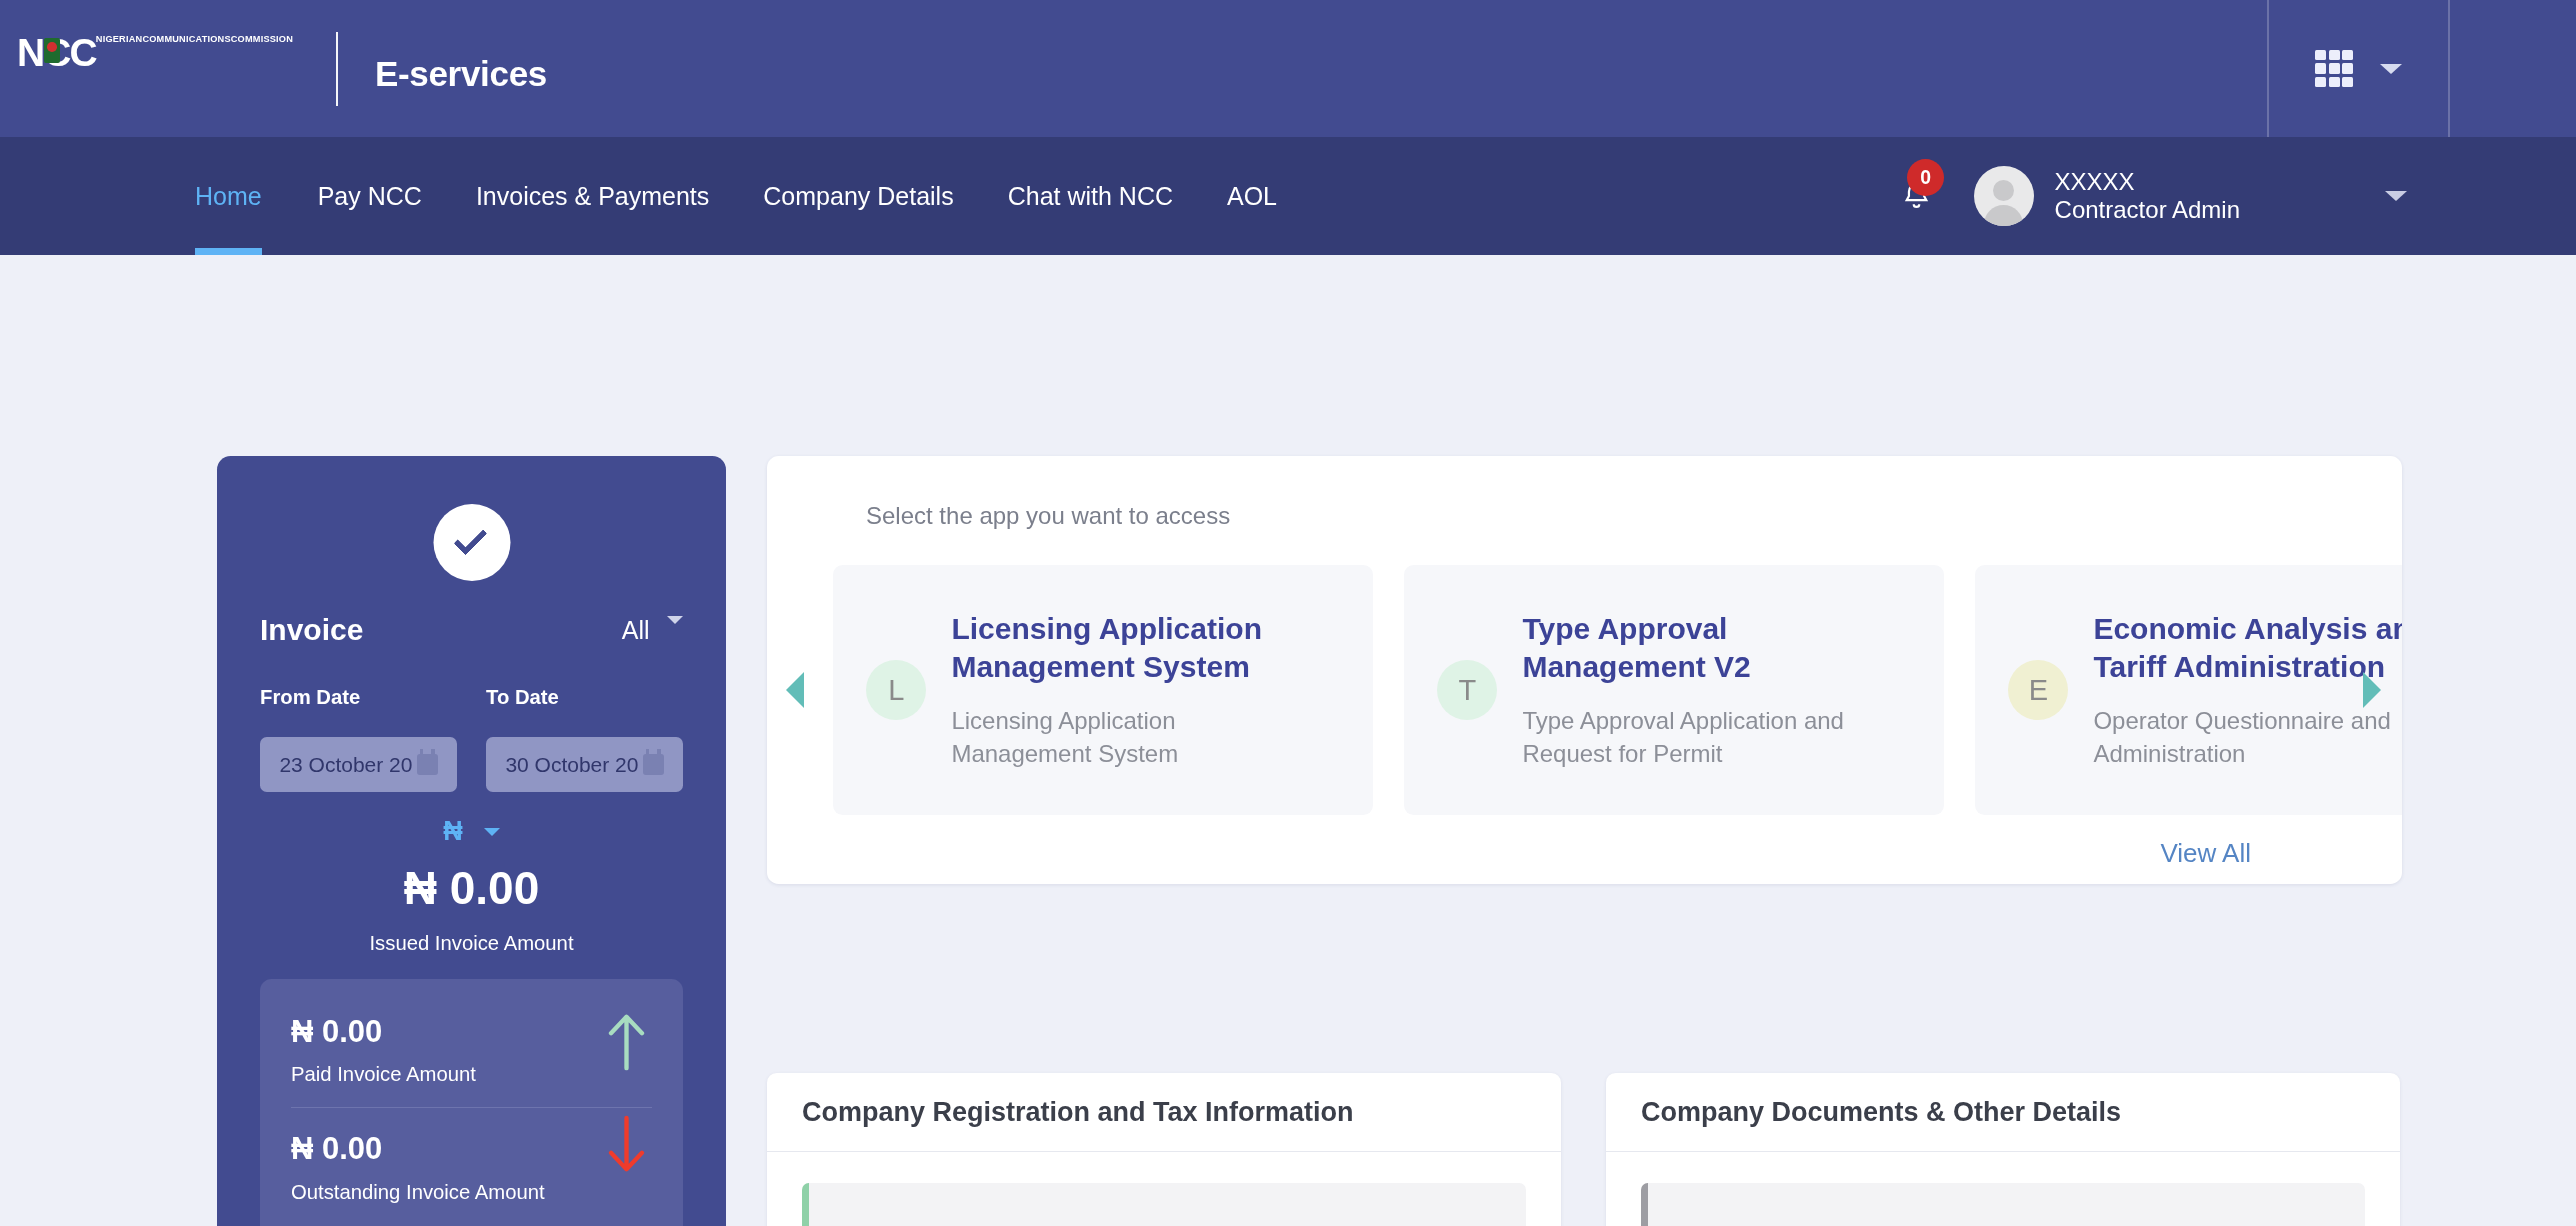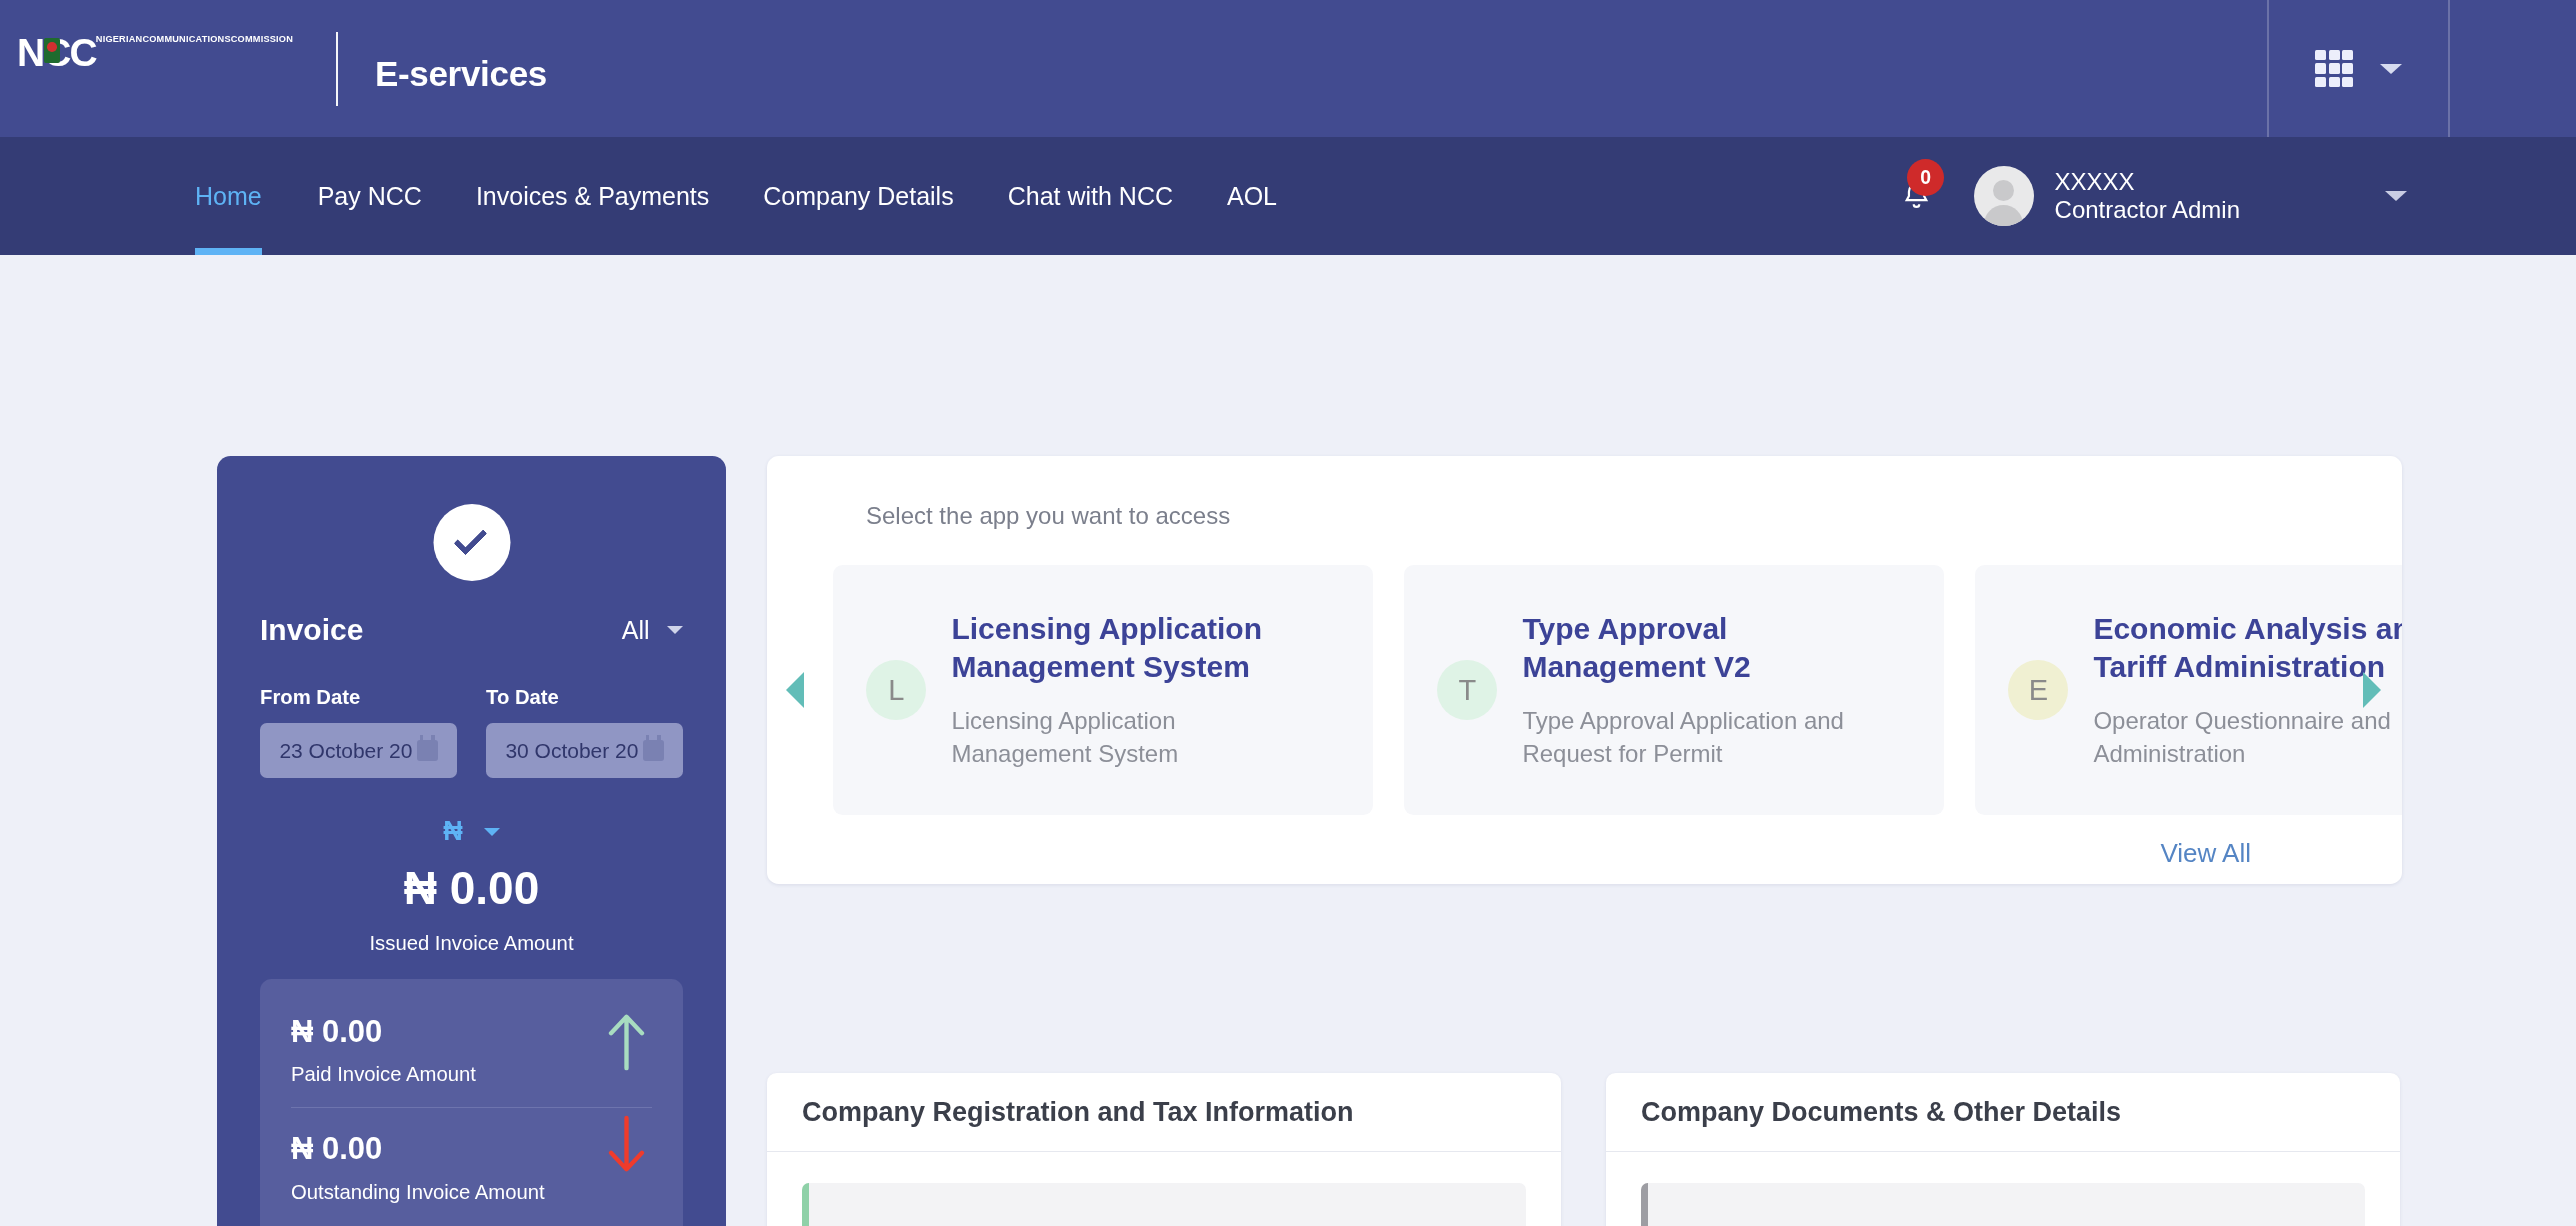--- a/index.html
+++ b/index.html
@@ -243,36 +243,36 @@
   }
   .invoice-head {
     position: absolute;
     left: 43px; right: 43px; top: 157px;
     display: flex;
     align-items: center;
     justify-content: space-between;
   }
   .invoice-title { color: #fff; font-size: 30px; font-weight: bold; }
   .invoice-filter {
-    display: flex; align-items: center; gap: 17.4px;
+    display: flex; align-items: flex-start; gap: 17.4px;
     color: #fff; font-size: 25px;
   }
   .invoice-filter .caret {
     width: 0; height: 0;
     border-left: 8.7px solid transparent;
     border-right: 8.7px solid transparent;
     border-top: 8.7px solid #cfd4ea;
   }
   .date-row {
     position: absolute;
     left: 43px; right: 43px; top: 230px;
     display: flex; gap: 29px;
   }
   .date-col { flex: 1; }
-  .date-label { color: #fff; font-size: 20.3px; font-weight: bold; margin-bottom: 14px; }
+  .date-label { color: #fff; font-size: 20.3px; font-weight: bold; margin-bottom: 28px; }
   .date-input {
     background: #9096c4;
     border-radius: 6.8px;
     height: 55px;
     display: flex;
     align-items: center;
     justify-content: space-between;
     padding: 0 19.4px;
   }
   .date-value { color: #30366b; font-size: 21px; }

